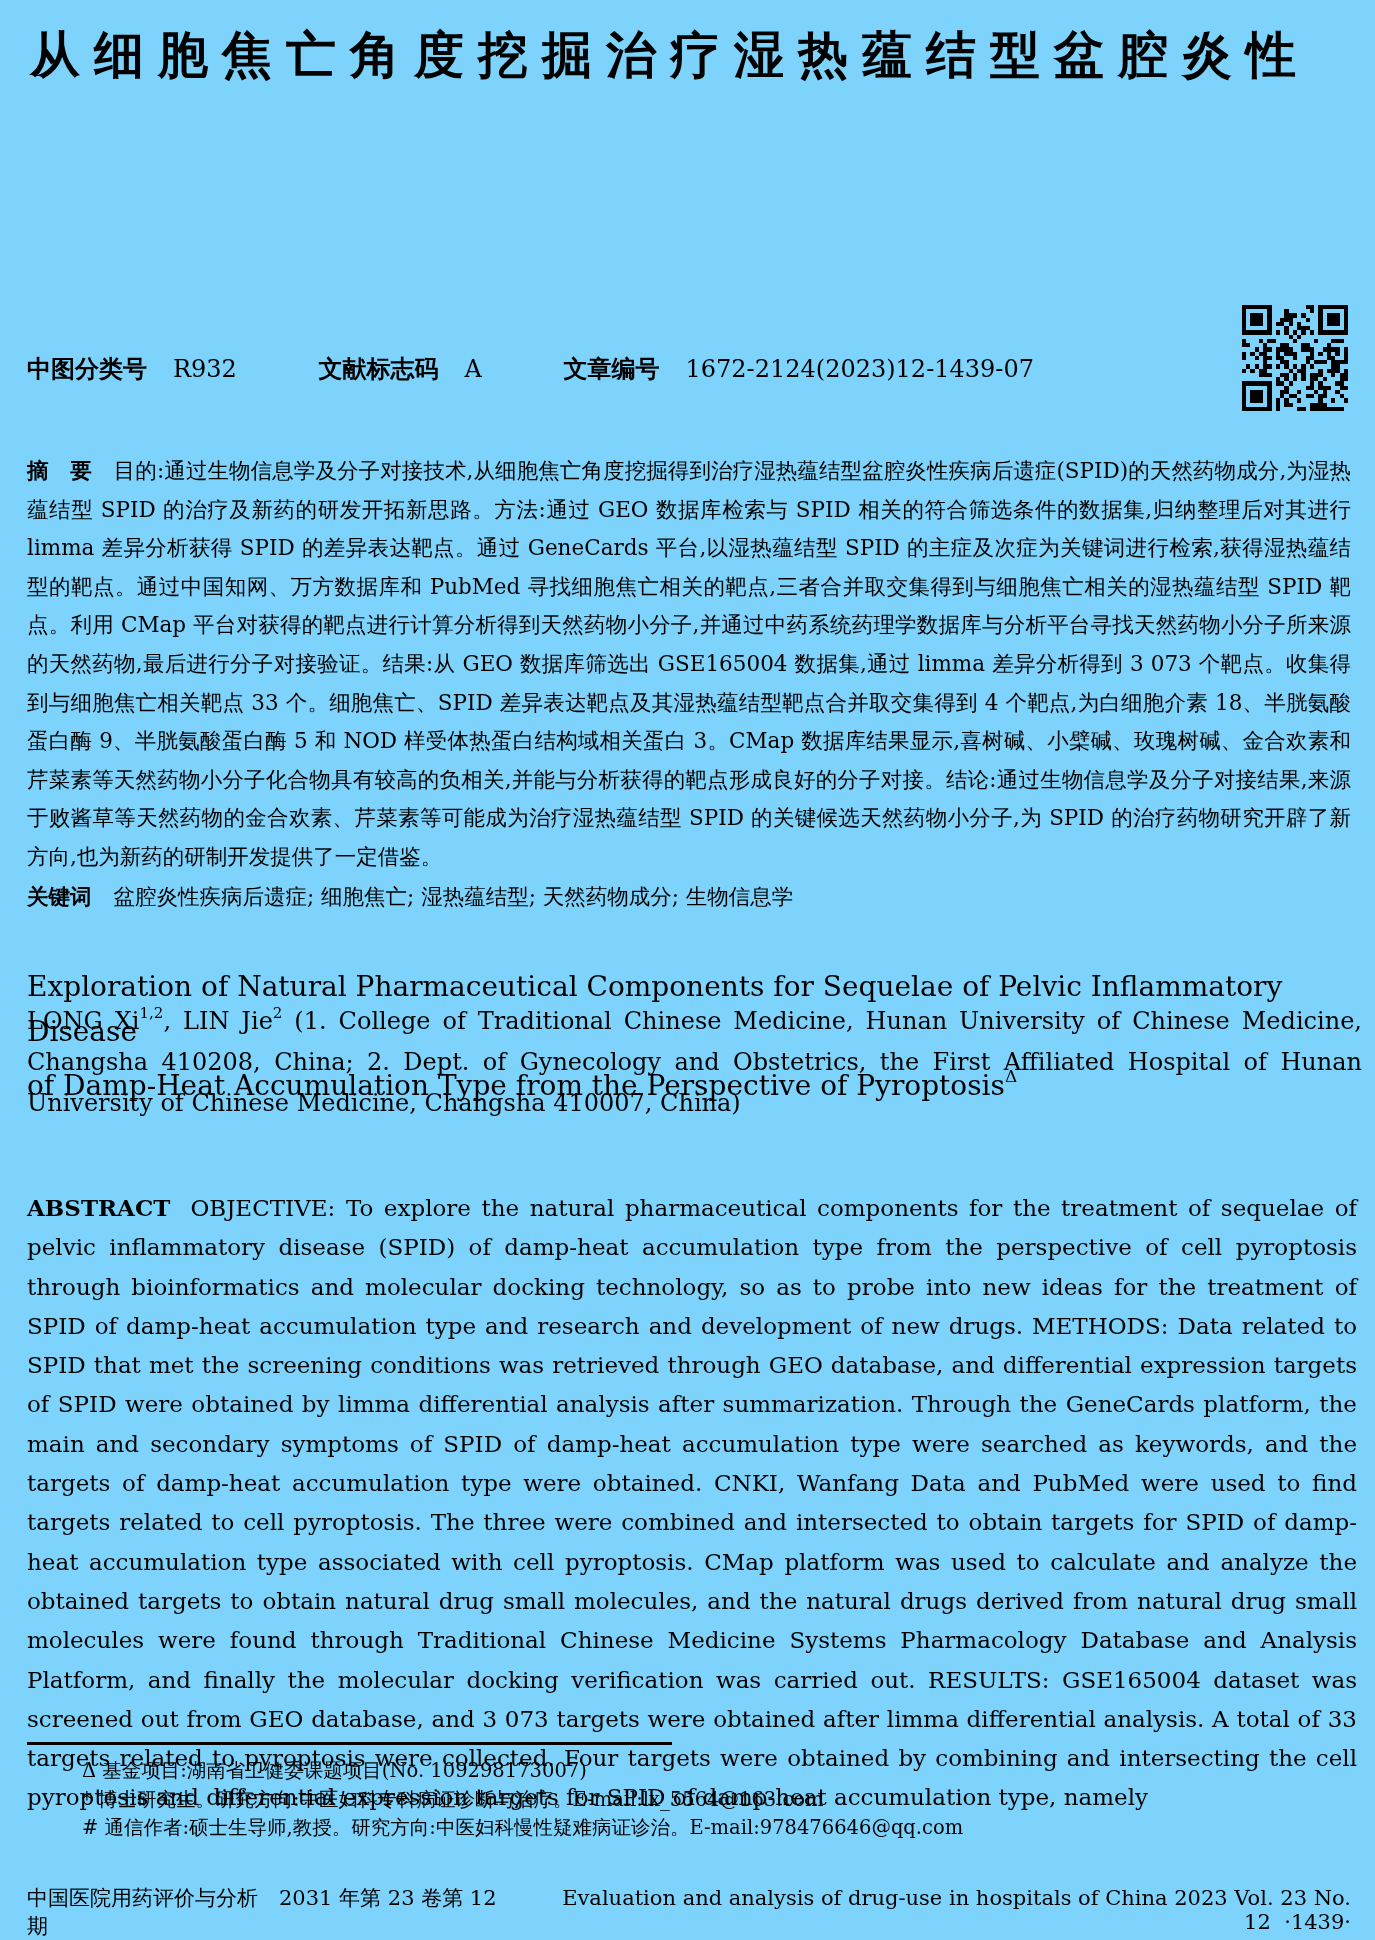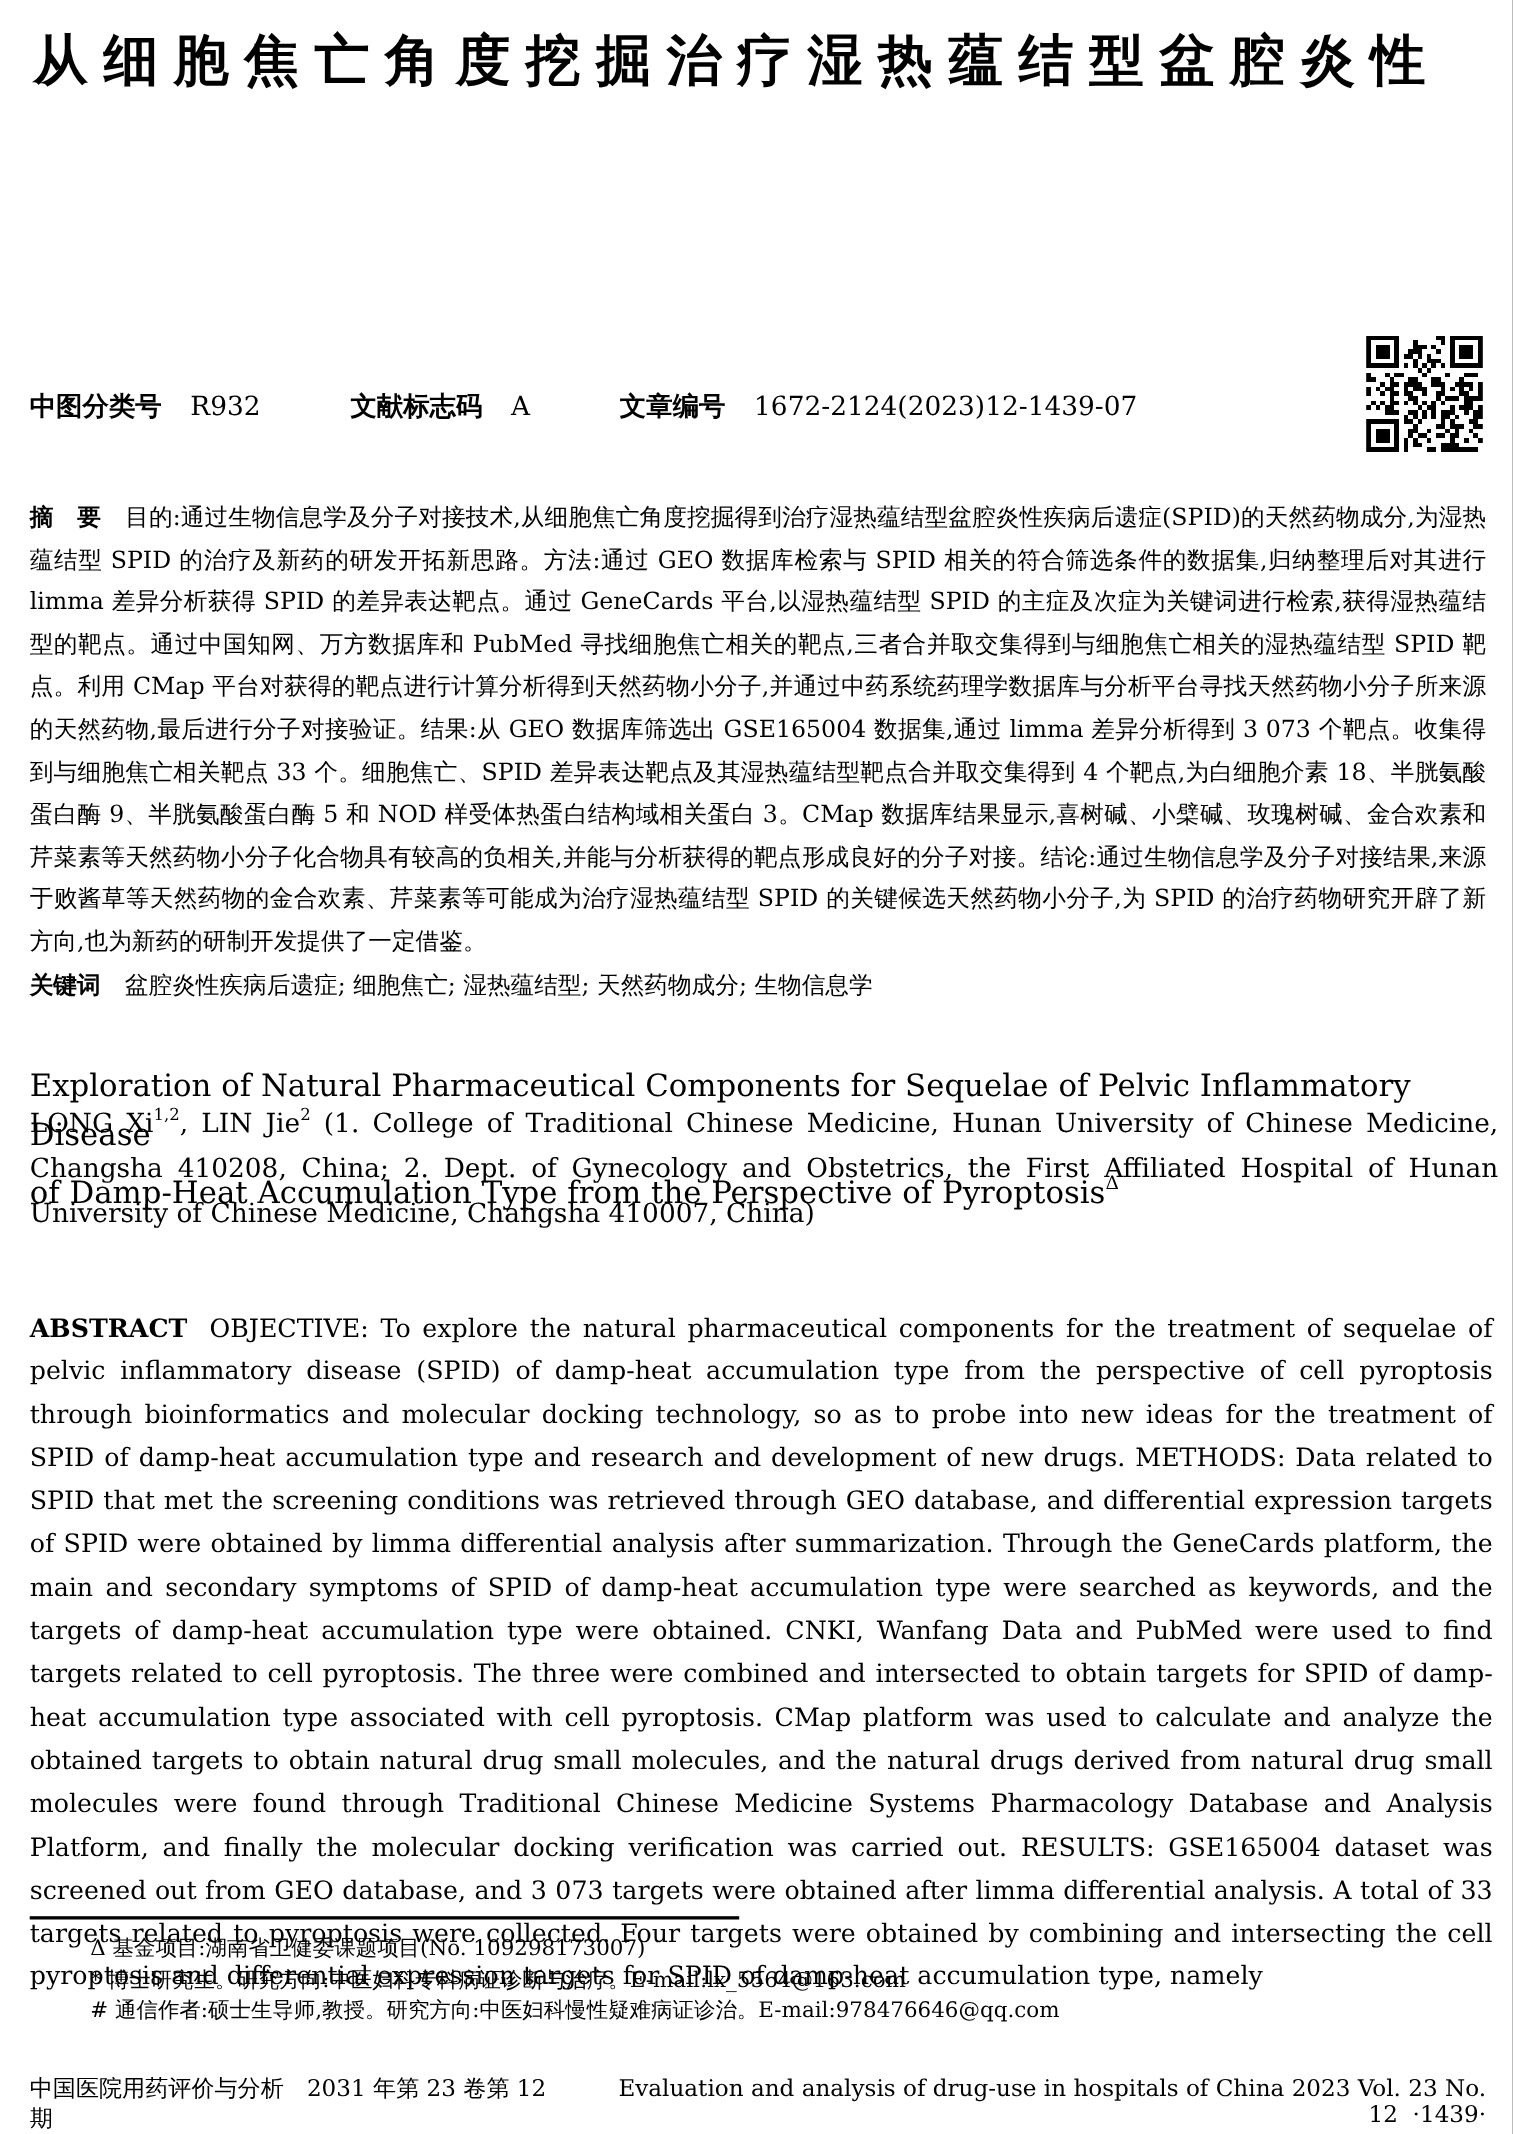--- a/index.html
+++ b/index.html
@@ -1,20 +1,20 @@
 <!DOCTYPE html>
 <html><head>
 <meta charset="utf-8">
 <style>
   * { margin:0; padding:0; box-sizing:border-box; }
   html,body { background:#888; }
   body { font-family:"DejaVu Serif","Liberation Serif",serif; color:#000; }
   .page {
     position:relative; width:1375px; height:1940px; margin:0 auto;
-    background:#ffffff; overflow:hidden;
+    background:#7dd3fc; overflow:hidden;
   }
   
   .cn-title {
     position:absolute; left:30px; top:16px; width:1330px;
     font-family:"DejaVu Serif","Liberation Serif",serif;
     font-weight:bold; font-size:50px; line-height:78px; letter-spacing:14px;
   }
   .cn-title .t-sup { font-size:30px; vertical-align:26px; letter-spacing:0; }
   
   .cn-authors {

